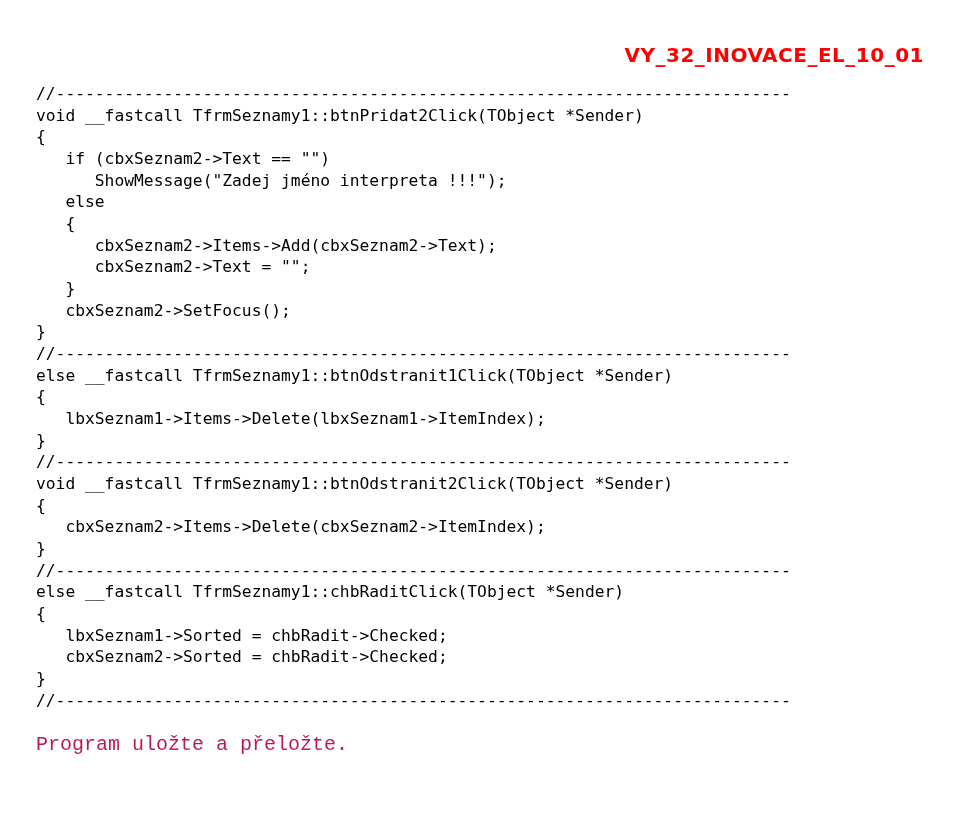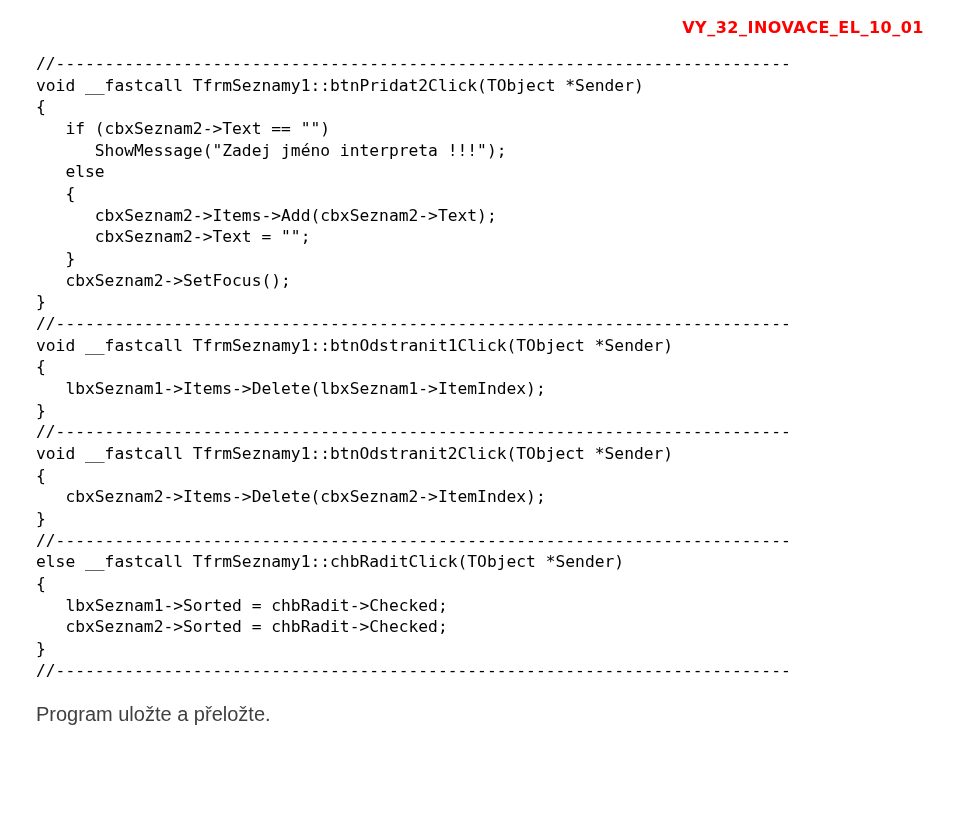--- a/index.html
+++ b/index.html
@@ -11,39 +11,40 @@
   }
   .page {
     width: 960px;
     min-height: 833px;
     padding: 18px 36px 36px 36px;
     box-sizing: border-box;
     position: relative;
   }
   .top-id {
     color: #ff0000;
-    font-size: 16px;
+    font-size: 20px;
     font-weight: bold;
     text-align: right;
     margin-bottom: 16px;
     letter-spacing: 0.5px;
+    margin-top: 25px;
   }
   pre.code {
     font-family: "DejaVu Sans Mono", "Courier New", monospace;
     font-size: 16.3px;
     line-height: 1.33;
     white-space: pre;
     margin: 0;
     color: #000000;
   }
   .footer-text {
-    font-family: Liberation Sans, sans-serif;
+    font-family: Liberation Mono, monospace;
     font-size: 20px;
     margin-top: 22px;
-    color: #404040;
+    color: #be185d;
   }
 </style>
 </head>
 <body>
 
 <div class="page">
 
   <div class="top-id">VY_32_INOVACE_EL_10_01</div>
 
   <pre class="code"><span>//---------------------------------------------------------------------------</span>
@@ -52,21 +53,21 @@
 <span>   if (cbxSeznam2-&gt;Text == "")</span>
 <span>      ShowMessage("Zadej jméno interpreta !!!");</span>
 <span>   else</span>
 <span>   {</span>
 <span>      cbxSeznam2-&gt;Items-&gt;Add(cbxSeznam2-&gt;Text);</span>
 <span>      cbxSeznam2-&gt;Text = "";</span>
 <span>   }</span>
 <span>   cbxSeznam2-&gt;SetFocus();</span>
 <span>}</span>
 <span>//---------------------------------------------------------------------------</span>
-<span>void __fastcall TfrmSeznamy1::btnOdstranit1Click(TObject *Sender)</span>
+<span>else __fastcall TfrmSeznamy1::btnOdstranit1Click(TObject *Sender)</span>
 <span>{</span>
 <span>   lbxSeznam1-&gt;Items-&gt;Delete(lbxSeznam1-&gt;ItemIndex);</span>
 <span>}</span>
 <span>//---------------------------------------------------------------------------</span>
 <span>void __fastcall TfrmSeznamy1::btnOdstranit2Click(TObject *Sender)</span>
 <span>{</span>
 <span>   cbxSeznam2-&gt;Items-&gt;Delete(cbxSeznam2-&gt;ItemIndex);</span>
 <span>}</span>
 <span>//---------------------------------------------------------------------------</span>
 <span>else __fastcall TfrmSeznamy1::chbRaditClick(TObject *Sender)</span>

